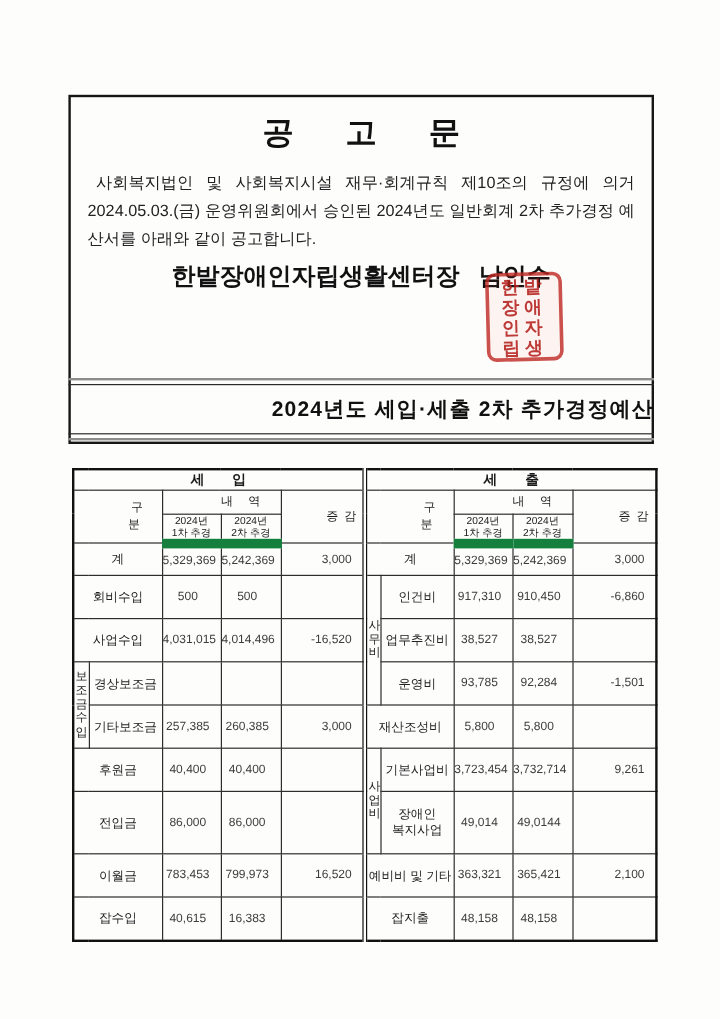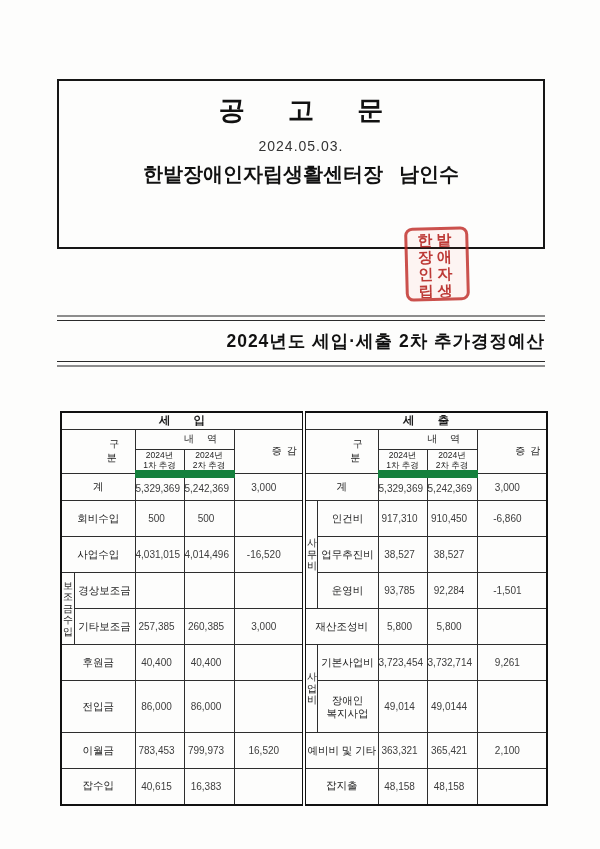--- a/index.html
+++ b/index.html
@@ -2,21 +2,21 @@
 <html><head>
 <meta charset="utf-8">
 <style>
   html,body { margin:0; padding:0; }
   .page {
     position:relative; width:600px; height:849px; background:#fdfdfc;
     font-family:"Liberation Sans", sans-serif; color:#1c1c1c; overflow:hidden;
   }
   
   .notice {
-    position:absolute; left:57px; top:79px; width:488px; height:170px;
+    position:absolute; left:57px; top:79px; width:488px; height:291px;
     border:2px solid #161616; box-sizing:border-box; background:#fdfdfc;
   }
   .n-title { text-align:center; font-size:26px; font-weight:bold;
              letter-spacing:18px; text-indent:18px; margin-top:12px; color:#111; }
   .n-body  { margin:13px 14px 0; font-size:13.5px; line-height:23px;
              text-align:justify; text-indent:7px; color:#222; }
   .n-date  { text-align:center; font-size:14px; margin-top:10px; letter-spacing:1px; color:#333; }
   .n-sign  { text-align:center; font-size:20px; font-weight:bold; margin-top:7px; color:#111; }
   .n-name  { margin-left:16px; }
   .seal {
@@ -30,51 +30,51 @@
     word-break:break-all; padding:2px 1px; text-align:center;
   }
   
   .banner { position:absolute; left:57px; top:315px; width:488px; }
   .rule-gray { height:2px; background:#8d8d8d; }
   .rule-dark { height:1px; background:#2b2b2b; }
   .gap3 { height:3px; }
   .banner-title { text-align:right; font-weight:bold; font-size:17.5px;
                   margin:8px 0; letter-spacing:1px; color:#111; }
   
-  .budget { position:absolute; left:60px; top:390px;margin-top:21px; }
+  .budget { position:absolute; left:60px; top:390px; }
   table.bt { border-collapse:collapse; table-layout:fixed; width:487px;
              border:2px solid #111; }
   .bt th, .bt td { border:1px solid #2e2e2e; padding:0; overflow:hidden; }
   .bt th { font-weight:normal; color:#1b1b1b; }
   tr.h1 { height:17px; }
   tr.h2 { height:20px; }
   tr.h3 { height:20px; }
   tr.r0 { height:27px; }
   tr.r  { height:36px; }
   tr.tall { height:52px; }
   .h1 th { font-size:11.5px; font-weight:bold; letter-spacing:10px; text-indent:10px; }
   .h2 th { font-size:10px; letter-spacing:5px; text-indent:5px;padding-left:32px; }
   .h3 th { font-size:8.5px; line-height:10px; white-space:pre-line;
            border-bottom:8px solid #15803d; }
   .lbl { font-size:10.5px; text-align:center; color:#222; }
   .num { font-size:10px; text-align:center; padding-right:6px !important; color:#3d3d3d; }
-  .dlt { font-size:10px; text-align:center; padding-right:9px !important; color:#3d3d3d; }
+  .dlt { font-size:10px; text-align:right; padding-right:9px !important; color:#3d3d3d; }
   .strip { font-size:10px; padding:0 1px !important; word-break:break-all;
            line-height:11.5px; text-align:center; vertical-align:middle; color:#222; }
   .pre { white-space:pre-line; line-height:13px; }
   .mid { border-left:4px double #111 !important; }
 </style>
 </head>
 <body>
 
 <div class="page">
 
   <div class="notice">
     <div class="n-title">공 고 문</div>
-    <div class="n-date">2024.05.03.</div>
+    <div class="n-body">사회복지법인 및 사회복지시설 재무·회계규칙 제10조의 규정에 의거 2024.05.03.(금) 운영위원회에서 승인된 2024년도 일반회계 2차 추가경정 예산서를 아래와 같이 공고합니다.</div>
     <div class="n-sign">
       <span>한밭장애인자립생활센터장</span><span class="n-name">남인수</span>
     </div>
     <div class="seal">
       <div class="seal-text">한밭장애인자립생활센터장인</div>
     </div>
   </div>
 
   <div class="banner">
     <div class="rule-gray"></div>

